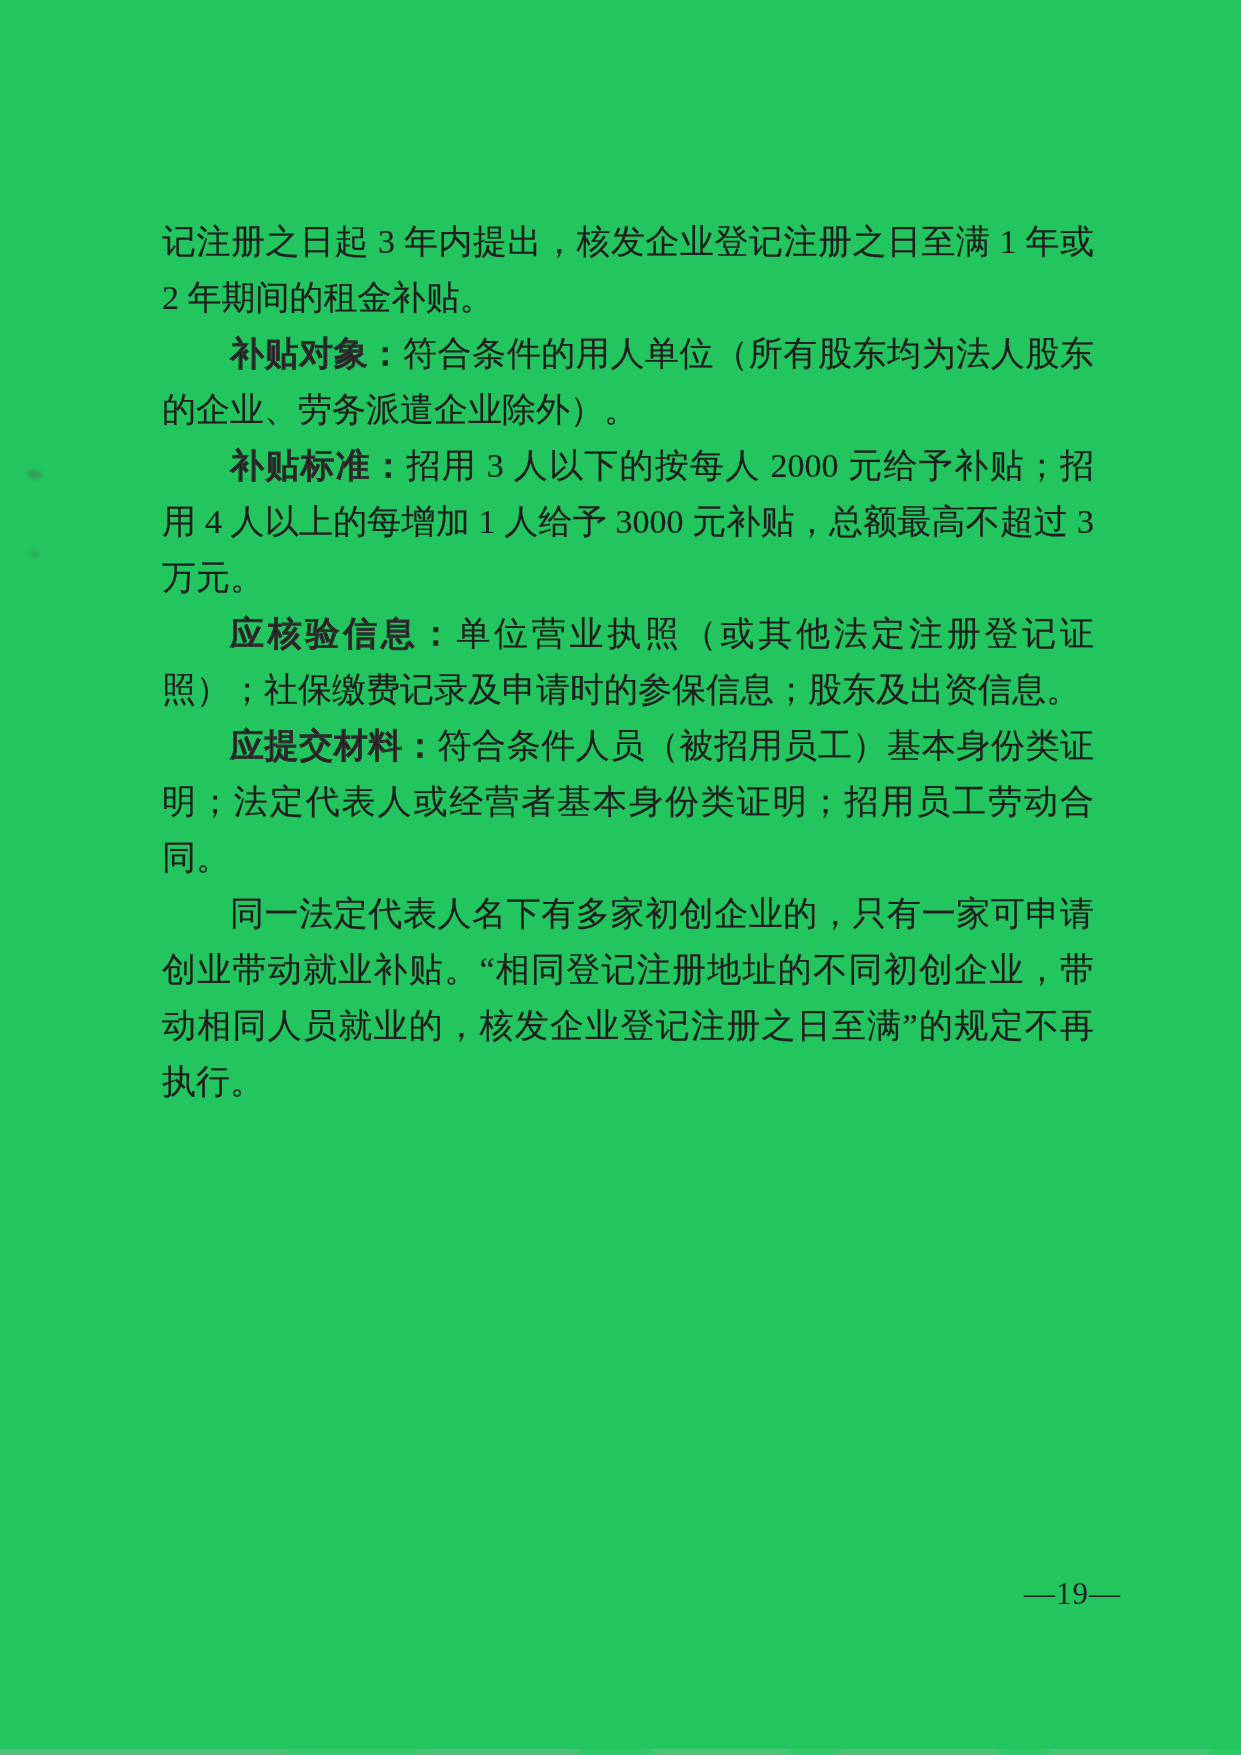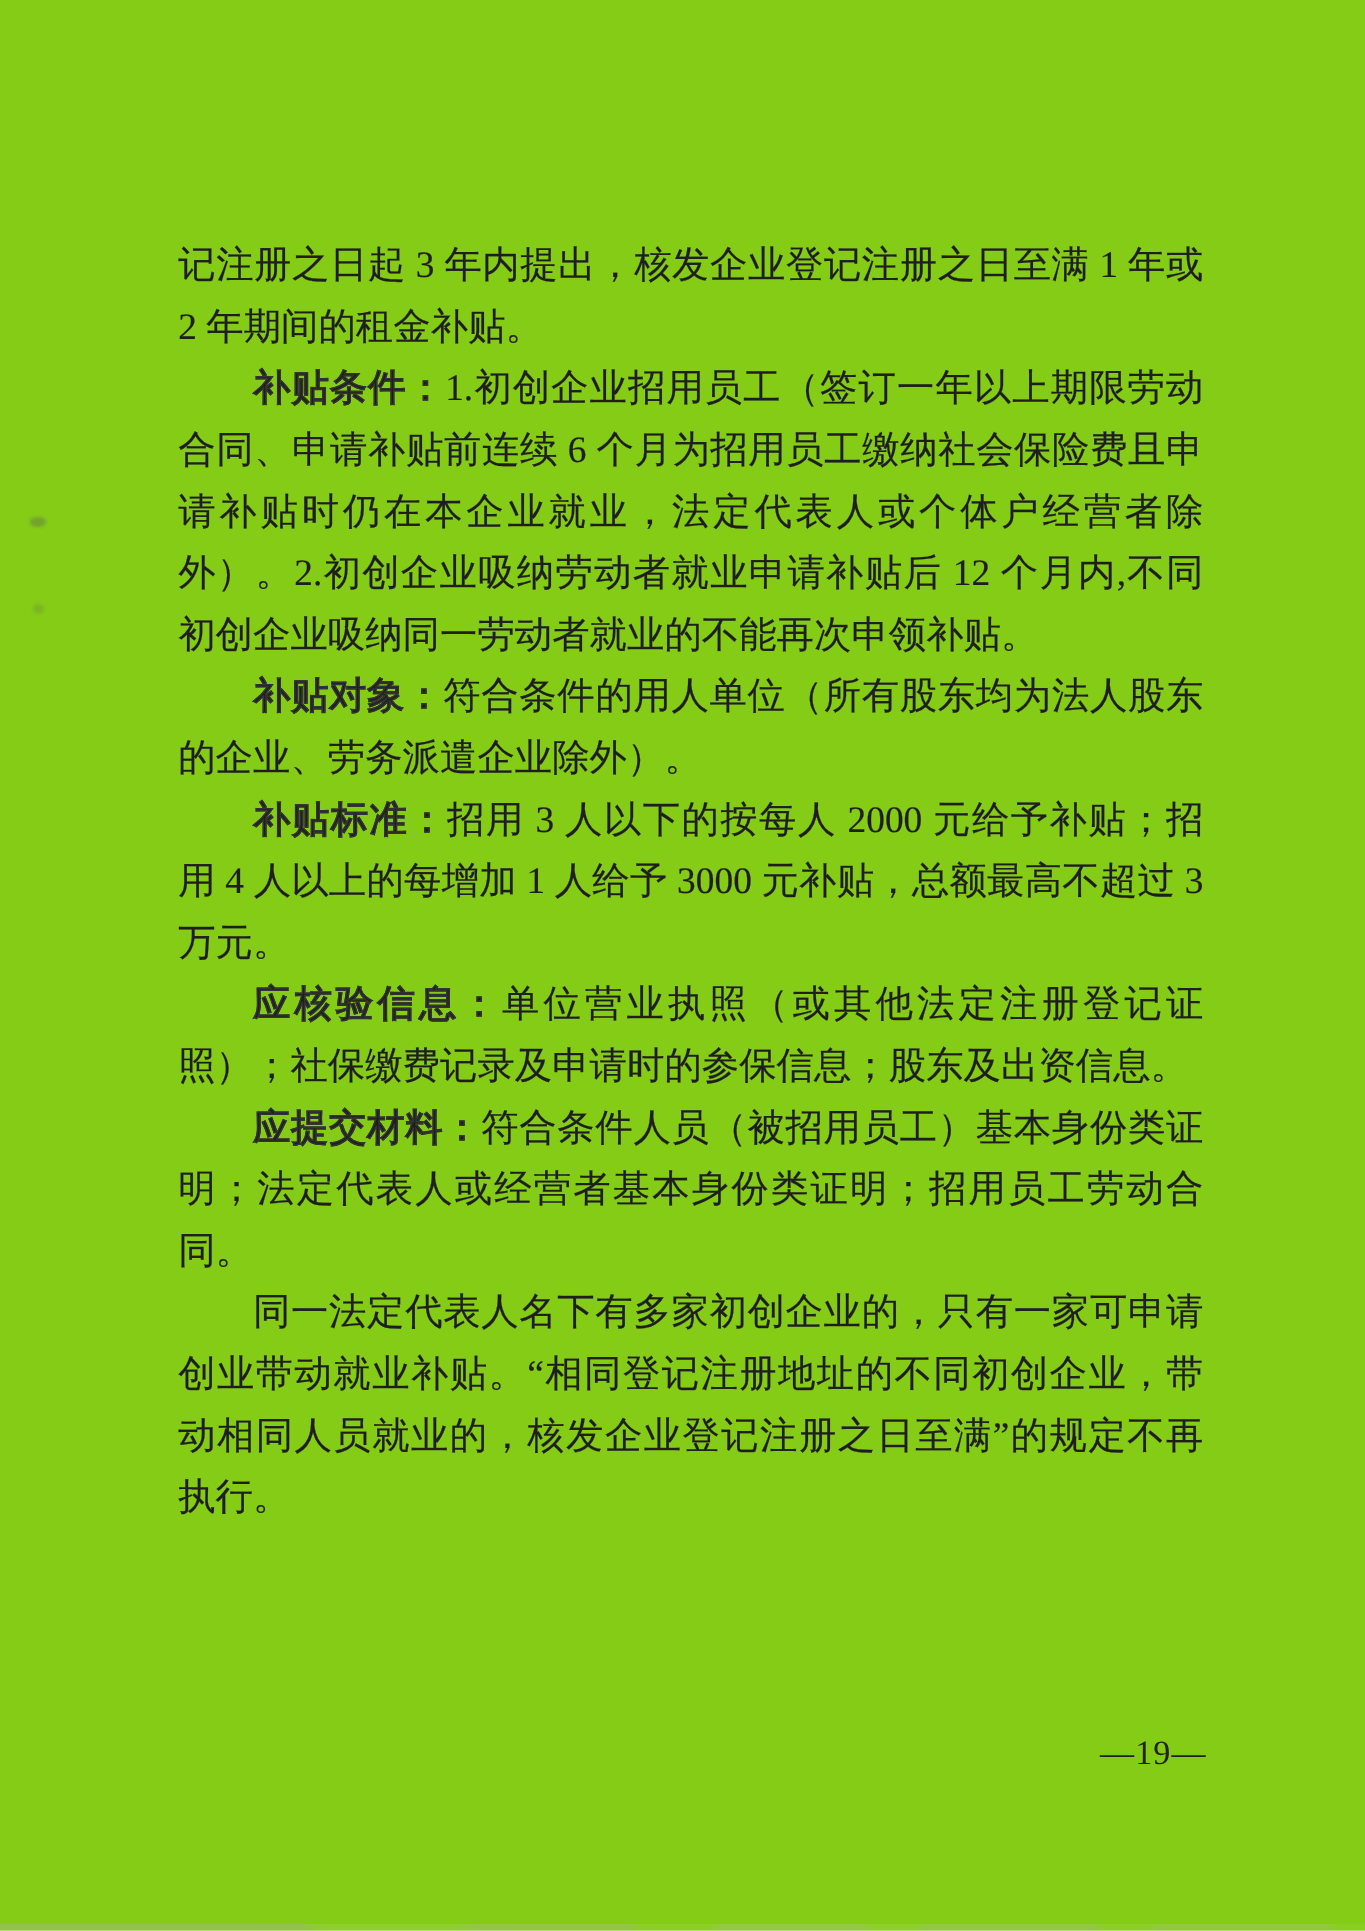--- a/index.html
+++ b/index.html
@@ -11,21 +11,21 @@
     height: 1755px;
     background: #ffffff;
     position: relative;
     overflow: hidden;
     font-family: "Liberation Serif", "DejaVu Serif", serif;
     color: #1e1e1e;
   }
   .page {
     position: absolute;
     inset: 0;
-    background: #84cc16;
+    background: #22c55e;
   }
   .body-text {
     position: absolute;
     left: 162px;
     top: 214px;
     width: 932px;
   }
   .para {
     margin: 0;
     font-size: 34px;
@@ -37,21 +37,21 @@
     -webkit-text-stroke: 0.2px #333;
   }
   .para.no-indent {
     text-indent: 0;
   }
   .lbl {
     font-weight: bold;
   }
   .page-number {
     position: absolute;
-    left: 1000px;
+    left: 1024px;
     top: 1576px;
     font-size: 31px;
     letter-spacing: 1px;
     color: #222;
     white-space: nowrap;
   }
   
   .scan-strip-bottom {
     position: absolute;
     left: 0;
@@ -82,21 +82,20 @@
 </head>
 <body>
 
 <main class="page">
 
   <section class="body-text">
 
     <p class="para no-indent"><b class="lbl"></b><span>记注册之日起 3 年内提出，核发企业登记注册之日至满 1 年或 2 年期间的租金补贴。</span></p>
 
 
-    <p class="para"><b class="lbl">补贴条件：</b><span>1.初创企业招用员工（签订一年以上期限劳动合同、申请补贴前连续 6 个月为招用员工缴纳社会保险费且申请补贴时仍在本企业就业，法定代表人或个体户经营者除外）。2.初创企业吸纳劳动者就业申请补贴后 12 个月内,不同初创企业吸纳同一劳动者就业的不能再次申领补贴。</span></p>
 
     <p class="para"><b class="lbl">补贴对象：</b><span>符合条件的用人单位（所有股东均为法人股东的企业、劳务派遣企业除外）。</span></p>
 
     <p class="para"><b class="lbl">补贴标准：</b><span>招用 3 人以下的按每人 2000 元给予补贴；招用 4 人以上的每增加 1 人给予 3000 元补贴，总额最高不超过 3 万元。</span></p>
 
     <p class="para"><b class="lbl">应核验信息：</b><span>单位营业执照（或其他法定注册登记证照）；社保缴费记录及申请时的参保信息；股东及出资信息。</span></p>
 
     <p class="para"><b class="lbl">应提交材料：</b><span>符合条件人员（被招用员工）基本身份类证明；法定代表人或经营者基本身份类证明；招用员工劳动合同。</span></p>
 
 

